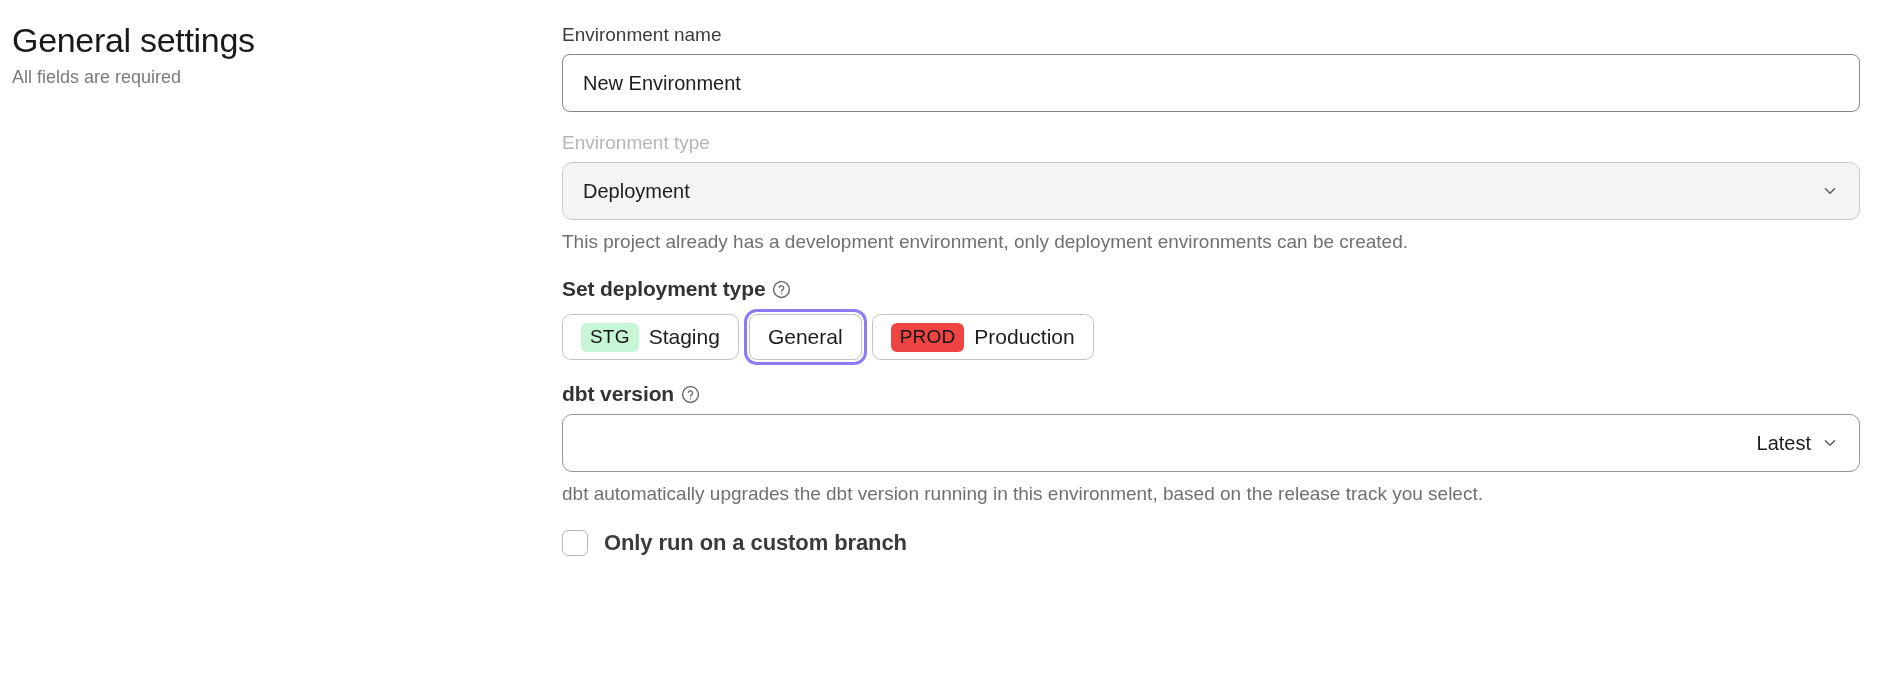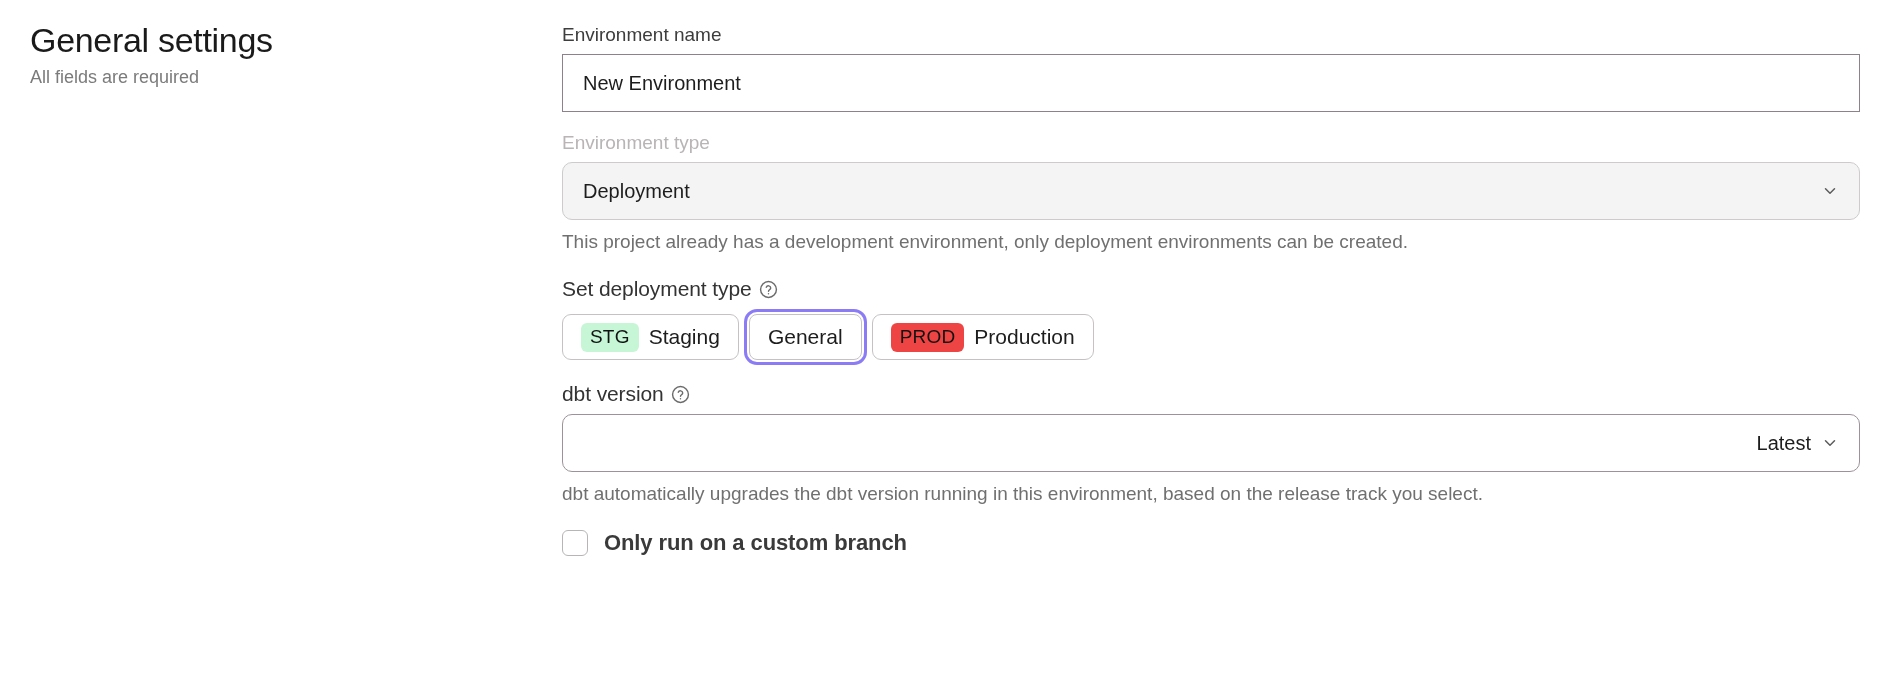--- a/index.html
+++ b/index.html
@@ -16,21 +16,21 @@
     position: relative;
     width: 1890px;
     height: 678px;
     background: #ffffff;
     overflow: hidden;
   }
 
   
   .left-col {
     position: absolute;
-    left: 30px;
+    left: 12px;
     top: 18px;
     width: 500px;
   }
 
   .page-title {
     font-size: 34px;
     line-height: 44px;
     font-weight: 400;
     color: #1a1a1a;
     letter-spacing: -0.3px;
@@ -60,21 +60,21 @@
   }
   .field-label.disabled { color: #b9b4b6; }
 
   .text-input {
     display: block;
     width: 100%;
     height: 58px;
     margin-top: 6px;
     padding: 8px 20px;
     border: 1px solid #8c8289;
-    border-radius: 0;
+    border-radius: 8px;
     background: #ffffff;
     font-family: "Liberation Sans", sans-serif;
     font-size: 20px;
     color: #1d1d1d;
     outline: none;
   }
   .text-input::placeholder { color: #9a9a9a; }
 
   .select-wrap {
     position: relative;
@@ -122,21 +122,21 @@
   .section-head {
     display: flex;
     align-items: center;
     gap: 7px;
     margin-top: 20px;
   }
 
   .section-title {
     font-size: 21px;
     line-height: 28px;
-    font-weight: 400;
+    font-weight: 700;
     color: #333333;
     letter-spacing: -0.1px;
   }
 
   .help-icon {
     width: 19px;
     height: 19px;
     color: #6b6b6b;
     flex: none;
     display: block;

